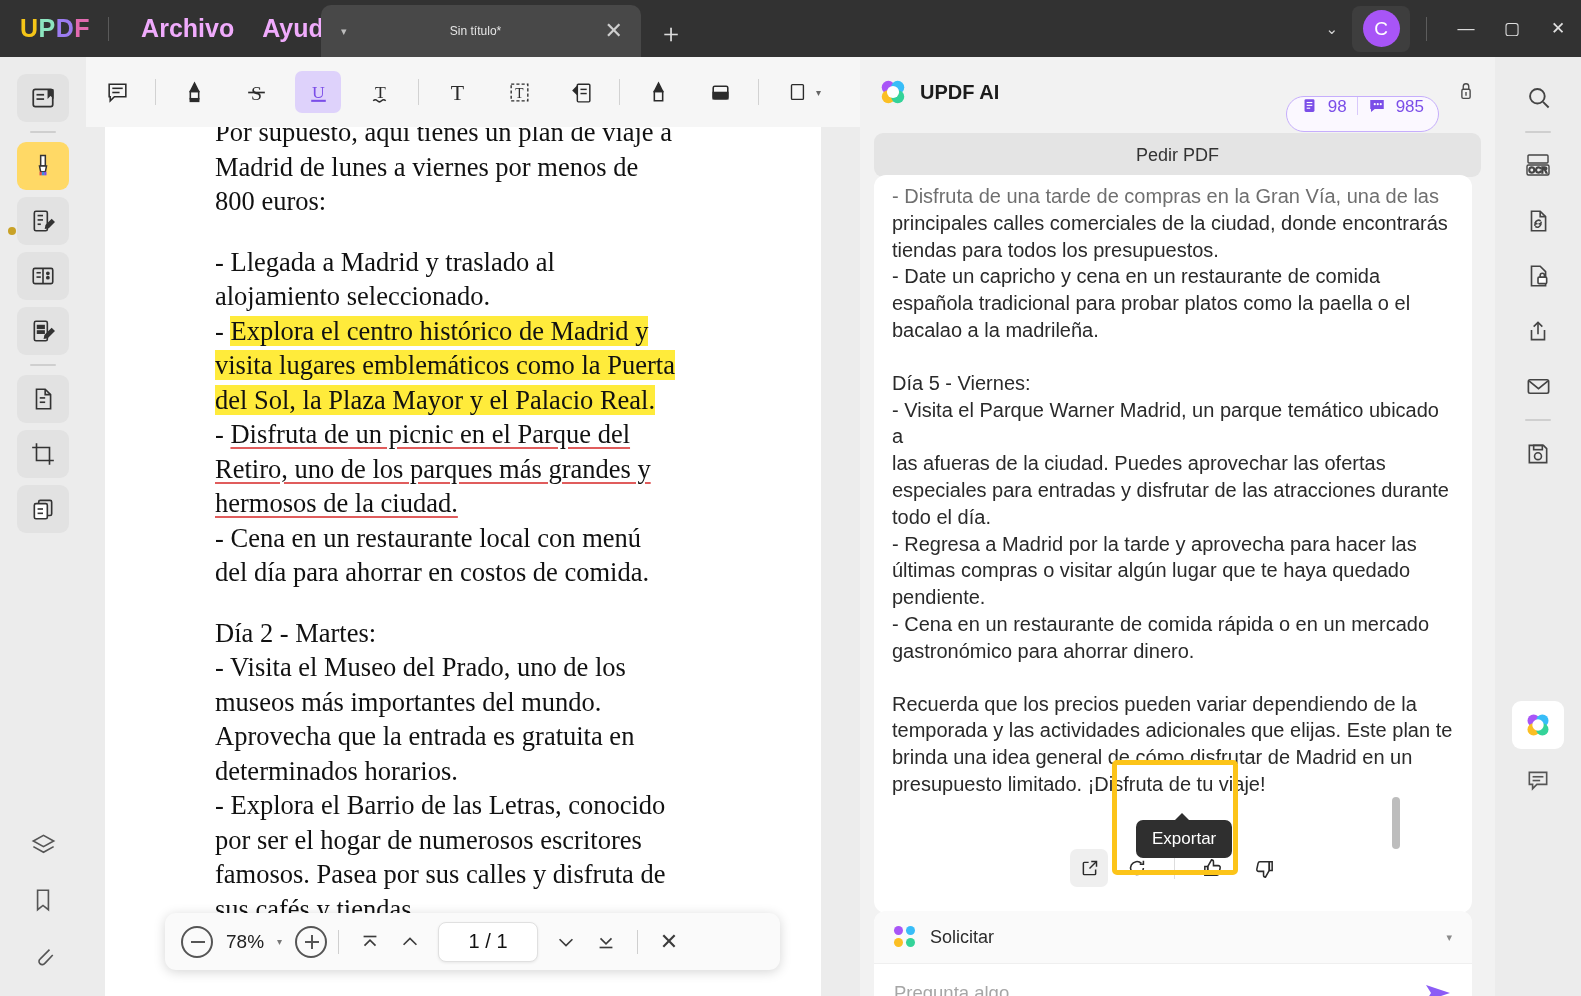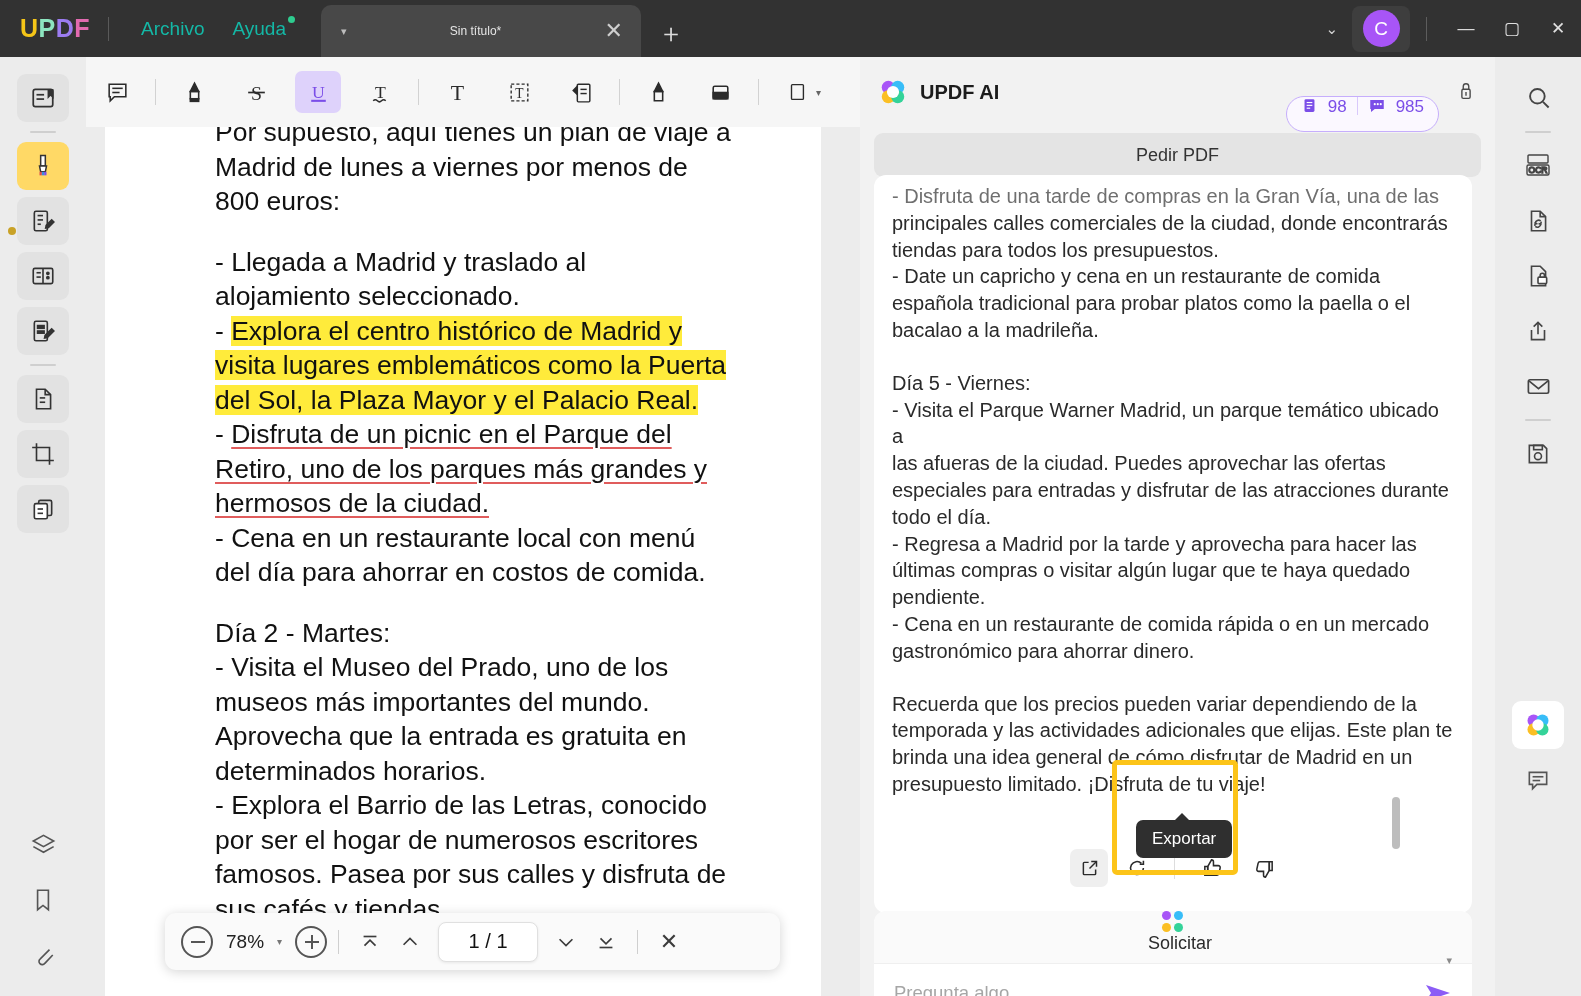--- a/index.html
+++ b/index.html
@@ -15,21 +15,21 @@
   .titlebar {
     position: absolute; top: 0; left: 0; width: 1581px; height: 57px;
     background: #323232; display: flex; align-items: center;
   }
   .logo { display: flex; align-items: center; margin-left: 20px; font-size: 25px; font-weight: bold; letter-spacing: .5px; }
   .logo span:nth-child(1){ color:#f5c518; }
   .logo span:nth-child(2){ color:#8de6c0; }
   .logo span:nth-child(3){ color:#9b7cf0; }
   .logo span:nth-child(4){ color:#e26ab0; }
   .tb-sep { width:1px; height:24px; background:#5a5a5a; margin:0 18px; }
-  .tb-menu { color:#14b8a6; font-size:19px; padding:6px 14px; position:relative; cursor:default; }
+  .tb-menu { color:#f0abfc; font-size:25px; padding:6px 14px; position:relative; cursor:default;font-weight:bold; }
   .tb-menu.dot::after {
     content:""; position:absolute; right:5px; top:4px;
     width:7px; height:7px; border-radius:50%; background:#2ecc8f;
   }
   .doctab {
     position:absolute; left:321px; top:5px; width:320px; height:52px;
     background:#484848; border-radius:10px 10px 0 0;
     display:flex; align-items:center; color:#e6e6e6;
   }
   .doctab .caret { font-size:11px; color:#bdbdbd; margin-left:20px; }
@@ -60,21 +60,21 @@
   
   .doctoolbar { position:absolute; left:86px; top:0; width:774px; height:70px; background:#f6f6f6; display:flex; align-items:center; }
   .tbtn { width:46px; height:42px; margin:0 8px; display:flex; align-items:center; justify-content:center; border-radius:7px; }
   .tbtn.on { background:#ded2fb; }
   .tsep { width:1px; height:26px; background:#d2d2d2; margin:0 7px; }
 
   
   .docarea { position:absolute; left:86px; top:70px; width:774px; height:869px; background:#ececec; }
   .page {
     position:absolute; left:19px; top:0; width:716px; height:869px;
-    background:#ffffff; overflow:hidden;
+    background:#ffffff; overflow:hidden;font-family:Liberation Serif, serif;
   }
   .ptext { position:absolute; left:110px; top:-12px; width:560px; font-size:26.5px; line-height:34.5px; color:#111; }
   .ptext p { margin-bottom:0; }
   .gap { height:26px; }
   .hl { background:#ffeb3b; }
   .ul-red { text-decoration: underline; text-decoration-color:#e05c5c; text-decoration-thickness:2px; text-underline-offset:4px; }
 
   
   .zoombar {
     position:absolute; left:165px; bottom:26px; width:615px; height:57px;
@@ -131,21 +131,21 @@
     content:""; position:absolute; top:-7px; left:38px; border-left:8px solid transparent;
     border-right:8px solid transparent; border-bottom:8px solid #2f2f2f;
   }
 
   .scrollthumb { position:absolute; left:1452px; top:797px; width:8px; height:52px; background:#bdbdbd; border-radius:5px; }
 
   .inputcard {
     position:absolute; left:14px; top:854px; width:598px; height:112px;
     background:#ffffff; border-radius:12px; overflow:hidden;
   }
-  .reqrow { height:53px; background:#fafafa; display:flex; align-items:center; padding:0 20px; border-bottom:1px solid #efefef;flex-direction:column; }
+  .reqrow { height:53px; background:#fafafa; display:flex; align-items:center; padding:0 20px; border-bottom:1px solid #efefef; }
   .dots { width:22px; height:22px; display:grid; grid-template-columns:10px 10px; grid-template-rows:10px 10px; gap:2px; }
   .dots i { width:9px; height:9px; border-radius:50%; display:block; }
   .reqlbl { font-size:18px; color:#2b2b2b; margin-left:14px; }
   .reqcar { margin-left:auto; font-size:11px; color:#8a8a8a; }
   .askrow { height:58px; display:flex; align-items:center; padding:0 20px; }
   .askph { font-size:18.5px; color:#a6a6a6; }
   .sendico { margin-left:auto; color:#8b5cf6; font-size:23px; }
 
   svg { display:block; }
 </style>

